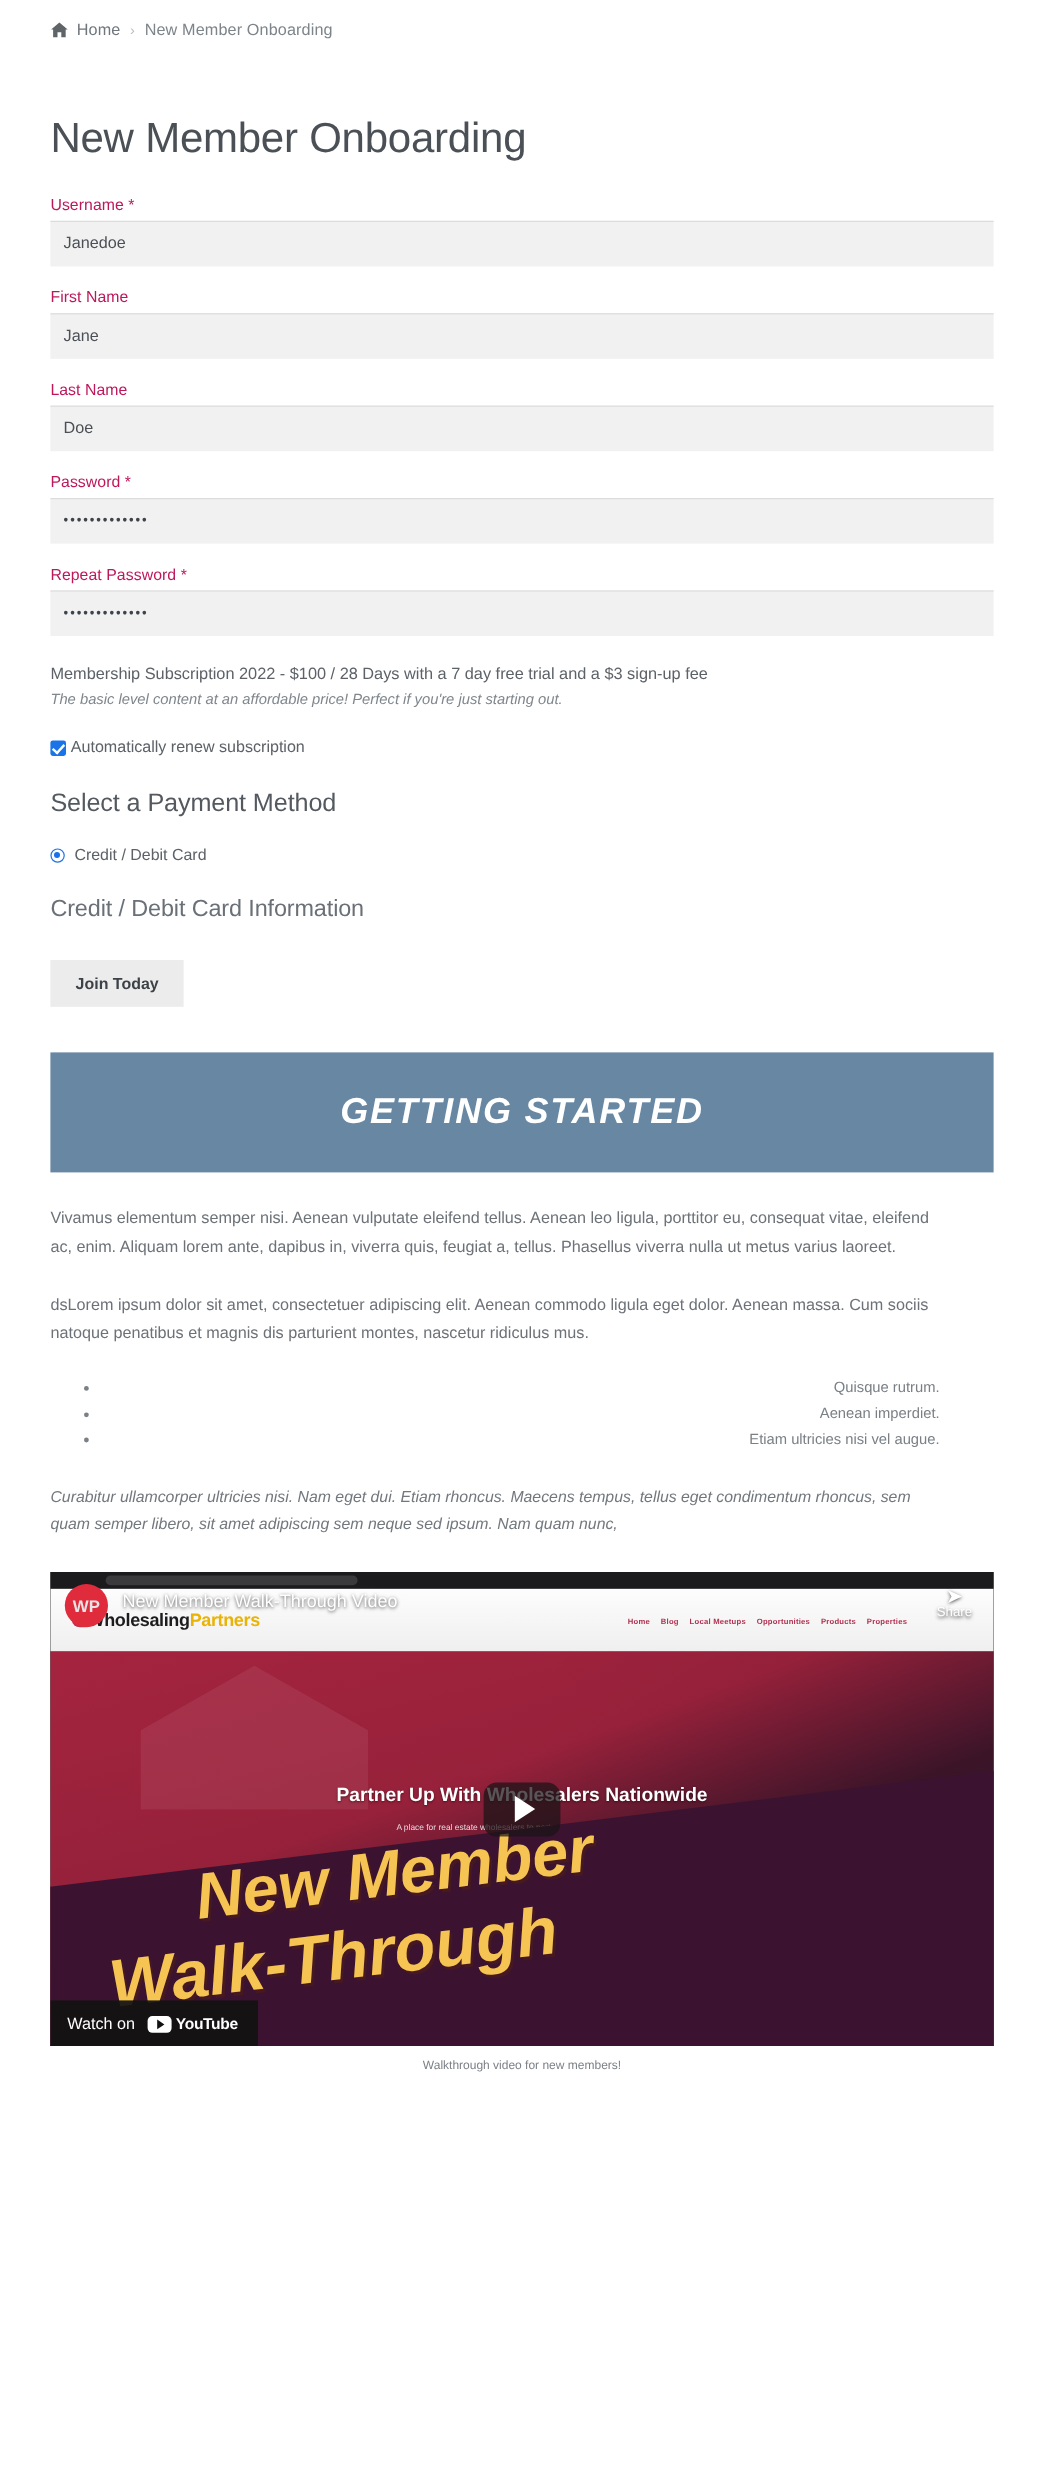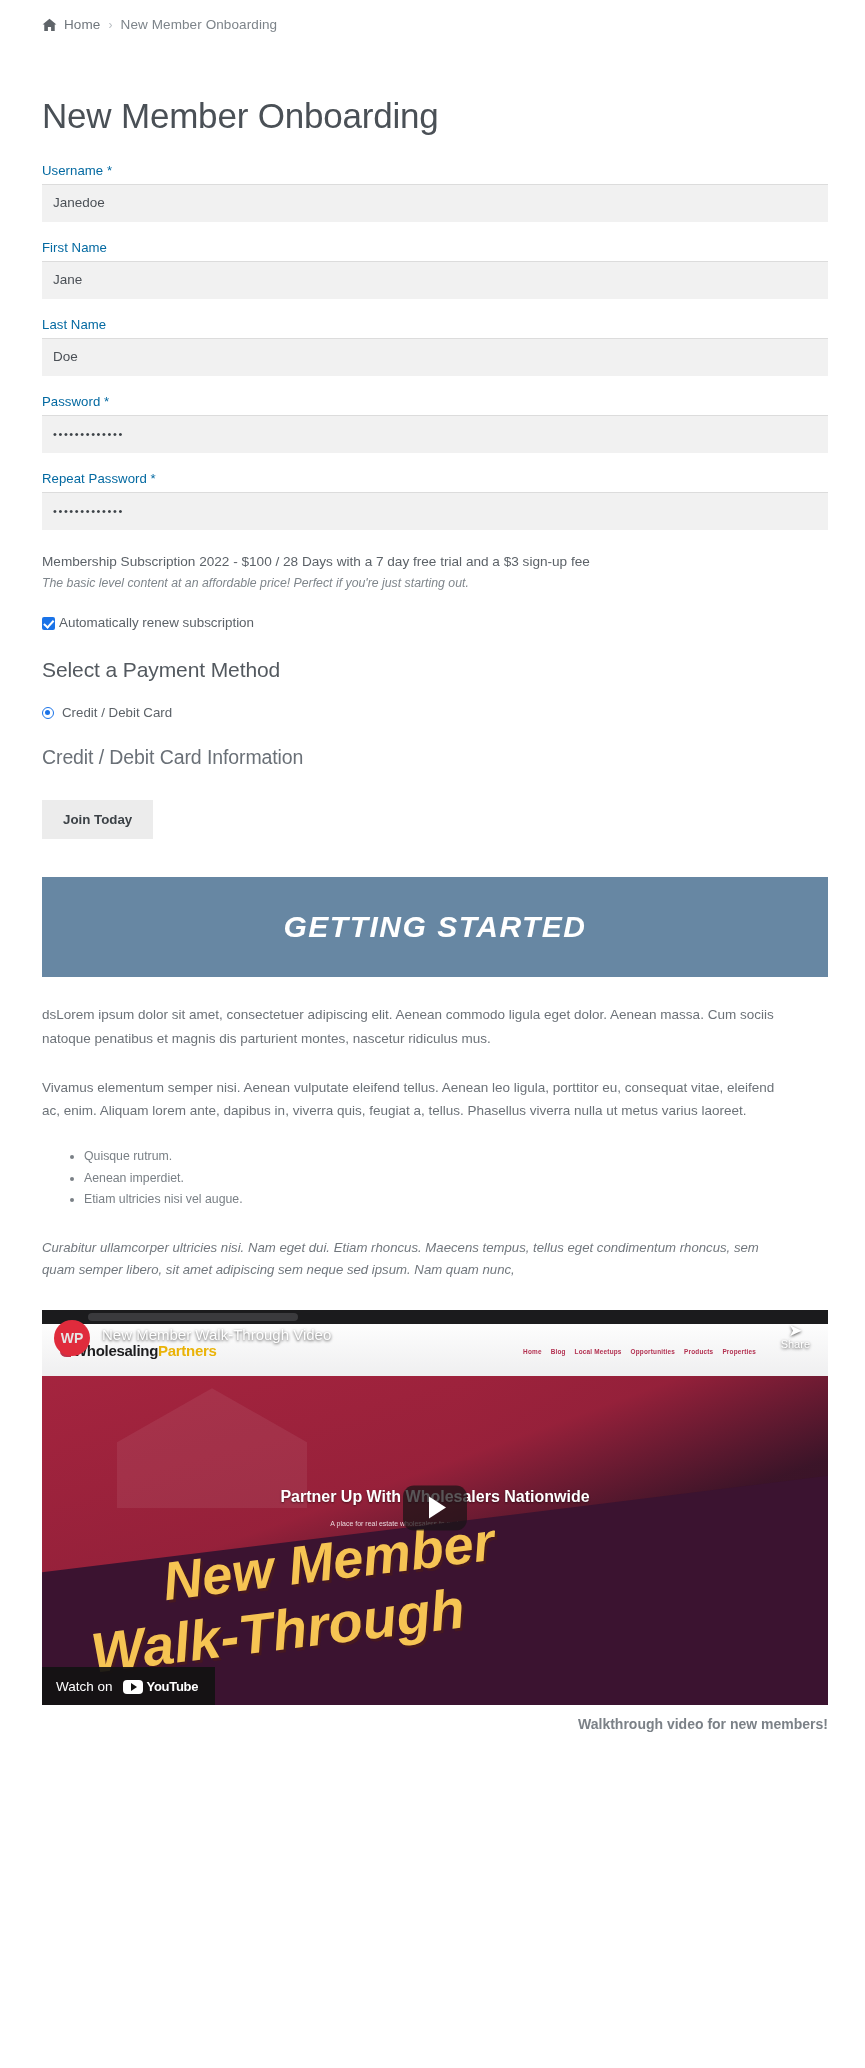--- a/index.html
+++ b/index.html
@@ -38,21 +38,21 @@
     letter-spacing: -0.2px;
     line-height: 1.1;
   }
 
   
   .form { margin-top: 27px; }
   .field { padding: 0 37px 0 42px; margin-bottom: 18px; }
   .field-label {
     display: block;
     font-size: 13.2px;
-    color: #0369a1;
+    color: #be185d;
     margin-bottom: 6px;
     letter-spacing: .05px;
   }
   .field-input {
     display: block;
     width: 786px;
     height: 38px;
     background: #f1f1f1;
     border: 0;
     border-top: 1px solid #dcdcdc;
@@ -183,20 +183,21 @@
   .copy { padding: 0 37px 0 42px; }
   .copy p {
     font-size: 13.5px;
     line-height: 1.72;
     color: #6c7278;
     margin-top: 26px;
   }
   .copy ul {
     margin: 24px 0 0 24px;
     padding-left: 18px;
+    text-align: right;
   }
   .copy li {
     font-size: 12.3px;
     line-height: 1.75;
     color: #7a8086;
   }
   .copy p.italic {
     font-style: italic;
     font-size: 13.2px;
     color: #72787e;
@@ -326,24 +327,23 @@
     width: 0; height: 0; margin-left: 2px;
     border-left: 6px solid #111;
     border-top: 4px solid transparent;
     border-bottom: 4px solid transparent;
   }
   .yt-word { color: #fff; font-weight: bold; font-size: 13px; letter-spacing: -0.3px; }
 
   .video-caption {
     margin: 11px 0 0 42px;
     width: 786px;
-    text-align: right;
-    font-size: 14px;
+    text-align: center;
+    font-size: 10px;
     color: #7b8187;
-    font-weight: bold;
   }
 </style>
 </head>
 <body>
 
 <div class="page">
 
   <nav class="breadcrumb">
     <span class="home-icon">
       <svg width="15" height="14" viewBox="0 0 16 15">
@@ -406,22 +406,22 @@
     <div class="submit-wrap">
       <button type="button" class="join-button">Join Today</button>
     </div>
   </form>
 
   <div class="banner">
     <span class="banner-text">GETTING STARTED</span>
   </div>
 
   <div class="copy">
+    <p>Vivamus elementum semper nisi. Aenean vulputate eleifend tellus. Aenean leo ligula, porttitor eu, consequat vitae, eleifend ac, enim. Aliquam lorem ante, dapibus in, viverra quis, feugiat a, tellus. Phasellus viverra nulla ut metus varius laoreet.</p>
     <p>dsLorem ipsum dolor sit amet, consectetuer adipiscing elit. Aenean commodo ligula eget dolor. Aenean massa. Cum sociis natoque penatibus et magnis dis parturient montes, nascetur ridiculus mus.</p>
-    <p>Vivamus elementum semper nisi. Aenean vulputate eleifend tellus. Aenean leo ligula, porttitor eu, consequat vitae, eleifend ac, enim. Aliquam lorem ante, dapibus in, viverra quis, feugiat a, tellus. Phasellus viverra nulla ut metus varius laoreet.</p>
     <ul>
       <li>Quisque rutrum.</li>
       <li>Aenean imperdiet.</li>
       <li>Etiam ultricies nisi vel augue.</li>
     </ul>
     <p class="italic">Curabitur ullamcorper ultricies nisi. Nam eget dui. Etiam rhoncus. Maecens tempus, tellus eget condimentum rhoncus, sem quam semper libero, sit amet adipiscing sem neque sed ipsum. Nam quam nunc,</p>
   </div>
 
   <div class="video-wrap">
     <div class="vid-hero"></div>

